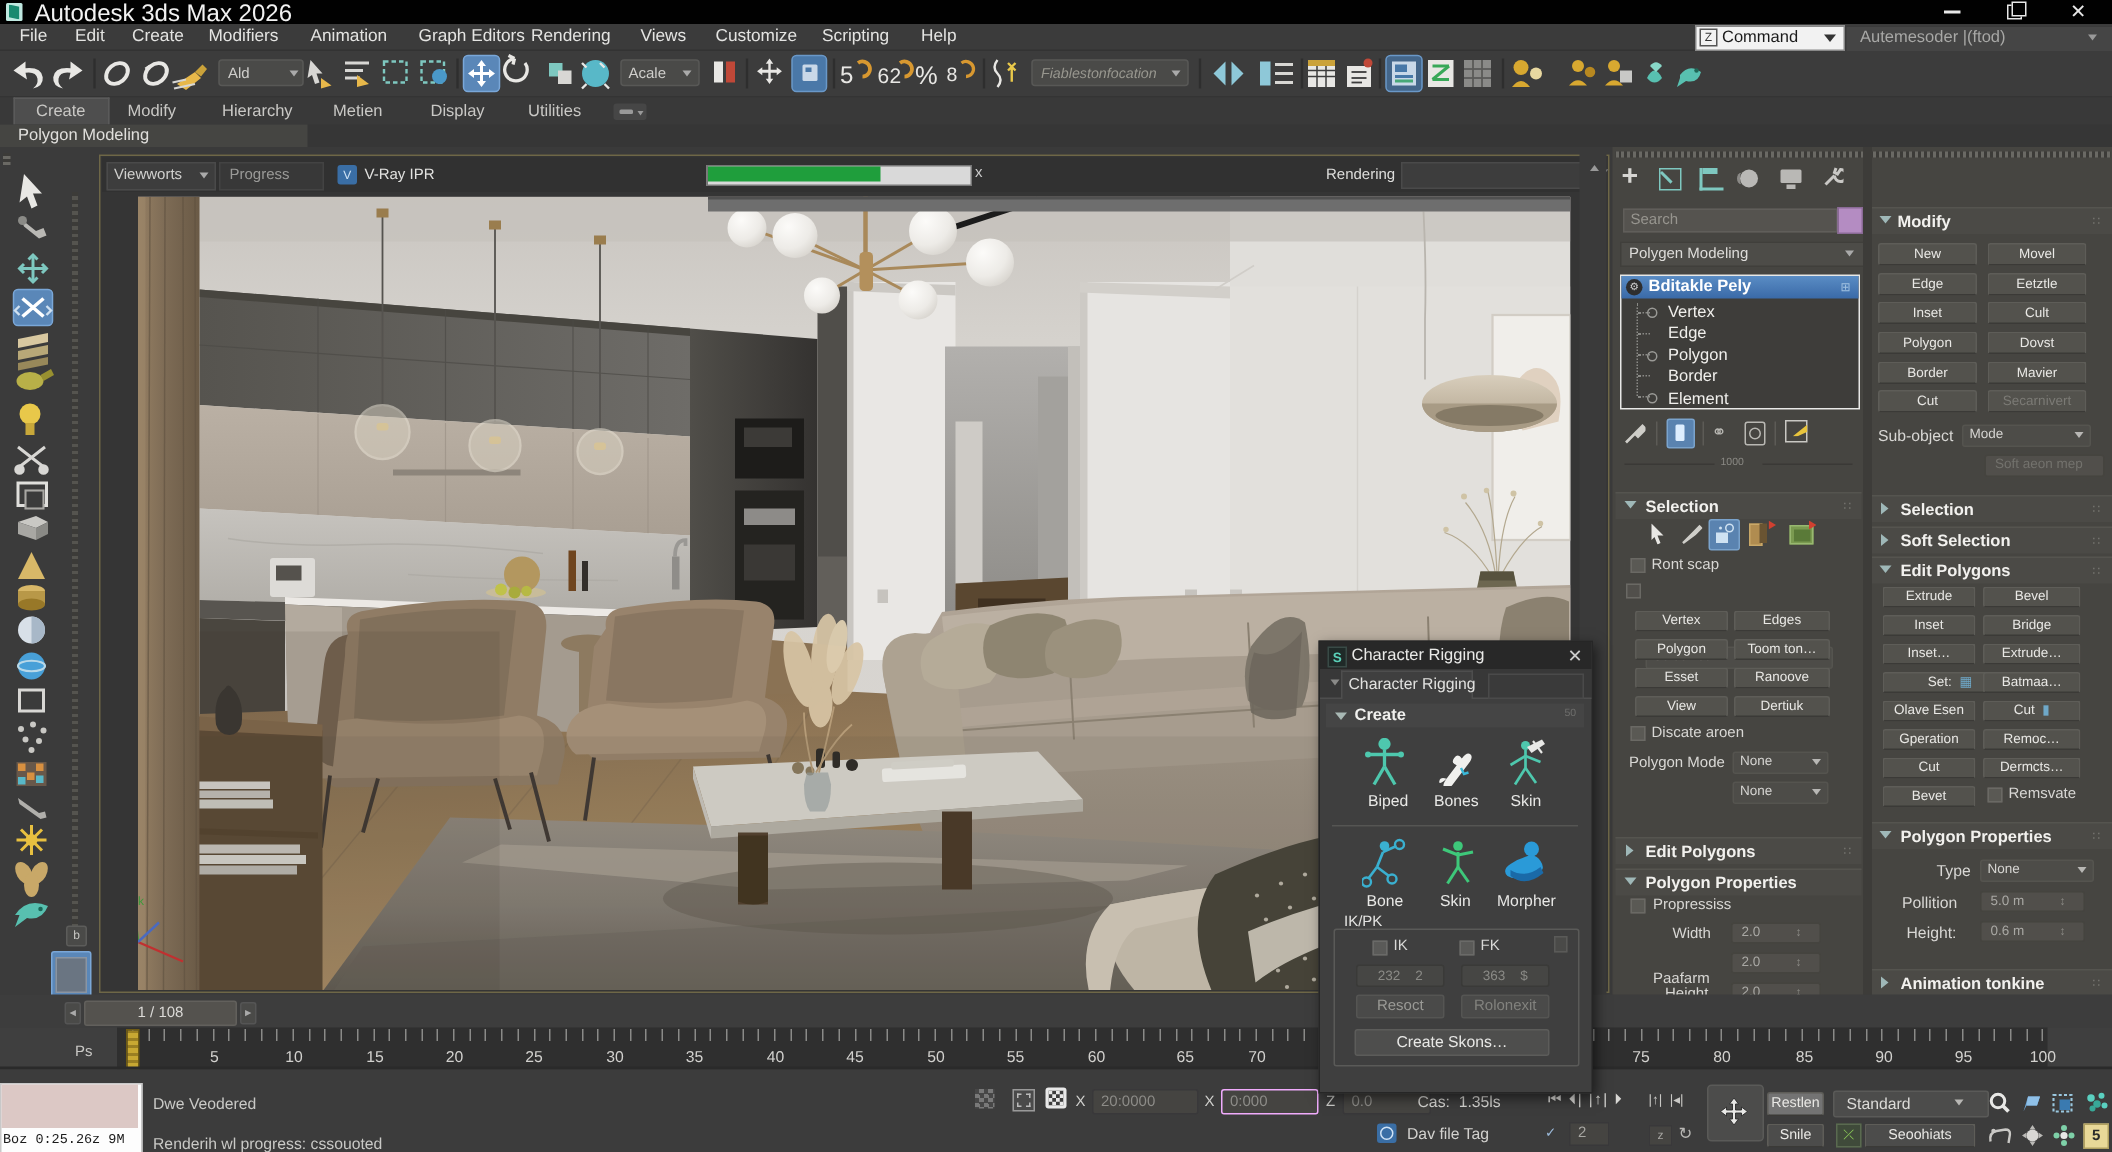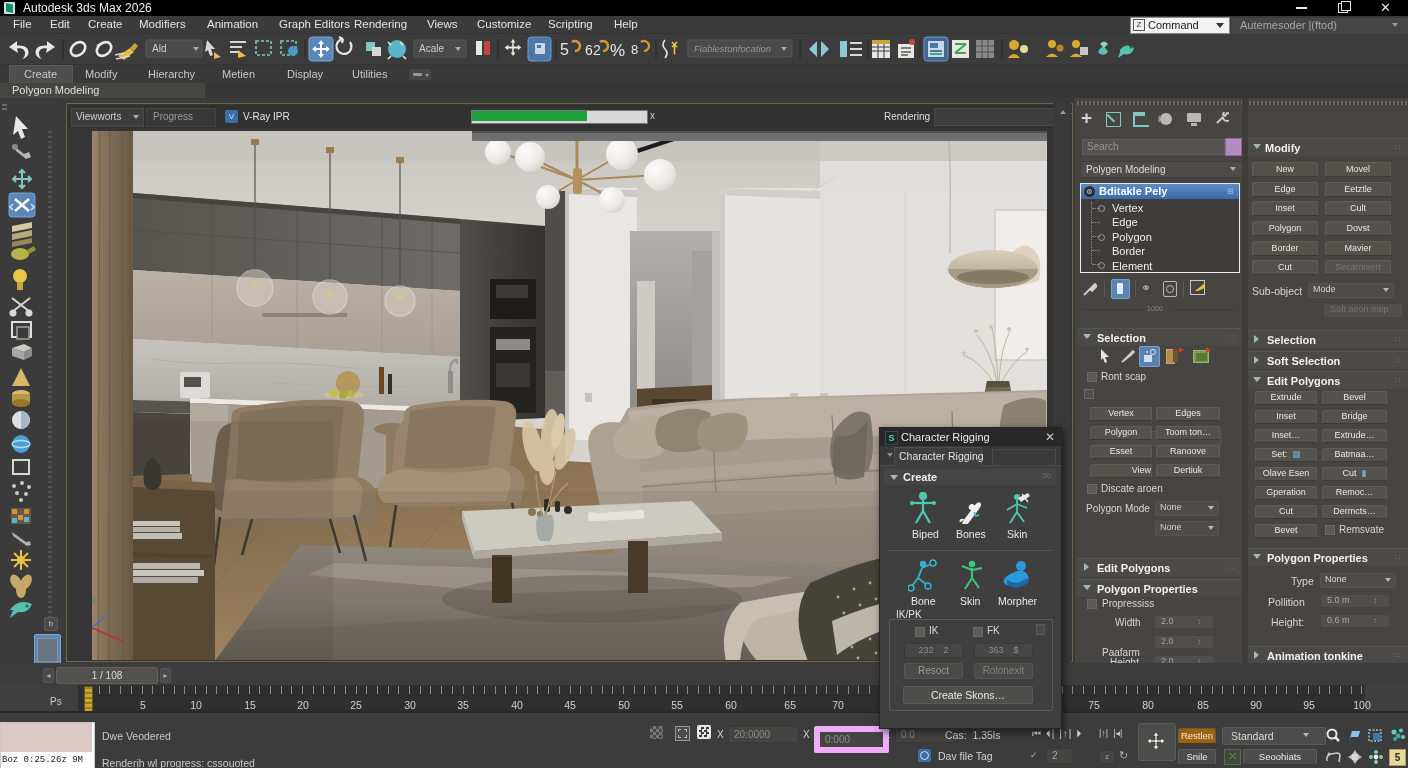--- a/index.html
+++ b/index.html
@@ -24,21 +24,21 @@
         color:#a9a8a4;font-size:9px;line-height:11px;padding-left:6px;}
   .lbl{position:absolute;color:#d8d7d4;font-size:10px;}
   .sep{position:absolute;width:1px;background:#2c2c2c;}
 </style>
 </head>
 <body>
 
 <div class="abs" style="left:0;top:0;width:1408px;height:16px;background:#010101;"></div>
 <div class="abs" style="left:4px;top:2px;width:11px;height:12px;background:#bfe8e0;border-radius:1px;"></div>
 <div class="abs" style="left:6px;top:3px;width:7px;height:10px;background:#1a8a70;clip-path:polygon(0 0,100% 15%,100% 100%,0 85%);"></div>
-<div class="abs txt" style="left:23px;top:1px;font-size:12px;color:#f2f2f2;">Autodesk 3ds Max 2026</div>
+<div class="abs txt" style="left:23px;top:1px;font-size:16px;color:#f2f2f2;">Autodesk 3ds Max 2026</div>
 <div class="abs" style="left:1296px;top:7px;width:11px;height:1.5px;background:#e8e8e8;"></div>
 <div class="abs" style="left:1338px;top:3px;width:8px;height:8px;border:1.2px solid #e8e8e8;"></div>
 <div class="abs" style="left:1341px;top:1px;width:8px;height:8px;border:1.2px solid #e8e8e8;background:#010101;"></div>
 <div class="abs" style="left:1380px;top:2px;color:#e8e8e8;font-size:13px;line-height:11px;">✕</div>
 
 <div class="abs" style="left:0;top:16px;width:1408px;height:17px;background:#3b3b3b;border-bottom:1px solid #333;"></div>
 <div class="abs txt" id="menus" style="top:18px;left:0;font-size:11.5px;color:#e4e4e2;">
   <span style="position:absolute;left:13px;">File</span>
   <span style="position:absolute;left:50px;">Edit</span>
   <span style="position:absolute;left:88px;">Create</span>
@@ -830,21 +830,21 @@
 
   <div class="cb" style="left:9px;top:291px;background:#514f4b;"></div>
   <div class="dd" style="left:22px;top:289px;width:119px;height:13px;color:#807f7a;margin-top:44px;">Select iedt</div>
 
   <div class="b" style="left:15px;top:309px;width:60px;height:12px;">Vertex</div>
   <div class="b" style="left:81px;top:309px;width:62px;height:12px;">Edges</div>
   <div class="b" style="left:15px;top:328px;width:60px;height:12px;">Polygon</div>
   <div class="b" style="left:81px;top:328px;width:62px;height:12px;">Toom ton…</div>
   <div class="b" style="left:15px;top:347px;width:60px;height:12px;">Esset</div>
   <div class="b" style="left:81px;top:347px;width:62px;height:12px;">Ranoove</div>
-  <div class="b" style="left:15px;top:366px;width:60px;height:12px;text-align:right;">View</div>
+  <div class="b" style="left:15px;top:366px;width:60px;height:12px;">View</div>
   <div class="b" style="left:81px;top:366px;width:62px;height:12px;">Dertiuk</div>
 
   <div class="cb" style="left:12px;top:386px;"></div>
   <div class="lbl" style="left:26px;top:385px;">Discate aroen</div>
 
   <div class="lbl" style="left:11px;top:405px;">Polygon Mode</div>
   <div class="dd" style="left:80px;top:403px;width:58px;height:13px;">None</div>
   <div class="dd" style="left:80px;top:423px;width:58px;height:13px;">None</div>
 
   <div class="abs" style="left:2px;top:460px;width:164px;height:17px;background:#4b4a46;border-top:1px solid #55544f;"></div>
@@ -904,21 +904,21 @@
   <div class="abs" style="left:173px;top:273px;width:160px;height:17px;background:#4b4a46;border-top:1px solid #55544f;"></div>
   <div class="tri" style="left:178px;top:279px;"></div>
   <div class="hdr" style="left:192px;top:277px;">Edit Polygons</div>
   <div class="abs" style="left:320px;top:278px;color:#7a7974;font-size:8px;">∷</div>
   <div class="b" style="left:180px;top:293px;width:60px;height:12px;">Extrude</div>
   <div class="b" style="left:247px;top:293px;width:63px;height:12px;">Bevel</div>
   <div class="b" style="left:180px;top:312px;width:60px;height:12px;">Inset</div>
   <div class="b" style="left:247px;top:312px;width:63px;height:12px;">Bridge</div>
   <div class="b" style="left:180px;top:331px;width:60px;height:12px;">Inset…</div>
   <div class="b" style="left:247px;top:331px;width:63px;height:12px;">Extrude…</div>
-  <div class="b" style="left:180px;top:350px;width:60px;height:12px;">Set:&nbsp;&nbsp;<span style="color:#6fa8c8;">▦</span></div>
+  <div class="b" style="left:180px;top:350px;width:60px;height:12px;padding-left:14px;">Set:&nbsp;&nbsp;<span style="color:#6fa8c8;">▦</span></div>
   <div class="b" style="left:247px;top:350px;width:63px;height:12px;">Batmaa…</div>
   <div class="b" style="left:180px;top:369px;width:60px;height:12px;">Olave Esen</div>
   <div class="b" style="left:247px;top:369px;width:63px;height:12px;">Cut&nbsp;&nbsp;<span style="color:#6fa8c8;">▮</span></div>
   <div class="b" style="left:180px;top:388px;width:60px;height:12px;">Gperation</div>
   <div class="b" style="left:247px;top:388px;width:63px;height:12px;">Remoc…</div>
   <div class="b" style="left:180px;top:407px;width:60px;height:12px;">Cut</div>
   <div class="b" style="left:247px;top:407px;width:63px;height:12px;">Dermcts…</div>
   <div class="b" style="left:180px;top:426px;width:60px;height:12px;">Bevet</div>
   <div class="cb" style="left:250px;top:427px;"></div>
   <div class="lbl" style="left:264px;top:426px;">Remsvate</div>
@@ -1108,21 +1108,21 @@
 
   <div class="abs" style="left:650px;top:13px;width:13px;height:13px;background:repeating-conic-gradient(#888 0 25%,#4a4a4a 0 50%) 0 0/6px 6px;opacity:.8;"></div>
   <div class="abs" style="left:675px;top:13px;width:13px;height:13px;border:1.5px solid #999;background:#4a4a4a;"></div>
   <div class="abs" style="left:678px;top:16px;width:7px;height:7px;border:1px dashed #bbb;"></div>
   <div class="abs" style="left:697px;top:12px;width:14px;height:14px;border-radius:2px;background:#e8e8e8;"></div>
   <div class="abs" style="left:699px;top:14px;width:10px;height:10px;background:repeating-conic-gradient(#3c3c3c 0 25%,#e8e8e8 0 50%) 0 0/5px 5px;"></div>
 
   <div class="abs" style="left:717px;top:16px;color:#cfcfcc;font-size:10px;">X</div>
   <div class="abs" style="left:728px;top:13px;width:64px;height:15px;background:#454441;border:1px solid #39383a;border-radius:2px;color:#8d8c88;font-size:10px;line-height:15px;padding-left:5px;">20:0000</div>
   <div class="abs" style="left:803px;top:16px;color:#cfcfcc;font-size:10px;">X</div>
-  <div class="abs" style="left:814px;top:13px;width:58px;height:15px;background:#454441;border:6px solid #f0abfc;border-radius:2px;color:#8d8c88;font-size:10px;line-height:15px;padding-left:5px;">0:000</div>
+  <div class="abs" style="left:814px;top:13px;width:58px;height:15px;background:#454441;border:1px solid #f0abfc;border-radius:2px;color:#8d8c88;font-size:10px;line-height:15px;padding-left:5px;">0:000</div>
   <div class="abs" style="left:884px;top:16px;color:#cfcfcc;font-size:10px;">Z</div>
   <div class="abs" style="left:895px;top:13px;width:52px;height:15px;background:#454441;border:1px solid #39383a;border-radius:2px;color:#8d8c88;font-size:10px;line-height:15px;padding-left:5px;">0.0</div>
   <div class="abs" style="left:945px;top:16px;color:#d6d5d2;font-size:10.5px;">Cas:&nbsp; 1.35ls</div>
 
   <div class="abs" style="left:1032px;top:15px;color:#d8d7d4;font-size:10px;letter-spacing:1px;">⏮ ⏴| |↑| ⏵</div>
 
   <div class="abs" style="left:918px;top:36px;width:13px;height:13px;background:#3a6ea5;border-radius:2px;"></div>
   <div class="abs" style="left:920px;top:38px;width:7px;height:7px;border:1.5px solid #cfe2f5;border-radius:50%;"></div>
   <div class="abs" style="left:938px;top:37px;color:#d2d1ce;font-size:10.5px;">Dav file Tag</div>
   <div class="abs" style="left:1030px;top:37px;color:#9ab8d8;font-size:9px;">✓﻿</div>
@@ -1131,21 +1131,21 @@
   <div class="abs" style="left:1138px;top:10px;width:36px;height:36px;background:#4c4c4b;border:1px solid #5a5a58;border-radius:3px;"></div>
   <div class="abs" style="left:1146px;top:18px;width:20px;height:20px;">
     <svg width="20" height="20">
         <path d="M10,1 L13,5 L11,5 L11,9 L15,9 L15,7 L19,10 L15,13 L15,11 L11,11 L11,15 L13,15 L10,19 L7,15 L9,15 L9,11 L5,11 L5,13 L1,10 L5,7 L5,9 L9,9 L9,5 L7,5 Z" fill="#e8e8e6" stroke="#2a2a2a" stroke-width=".6"></path>
       </svg>
   </div>
   <div class="abs" style="left:1099px;top:15px;color:#c9c8c5;font-size:9px;">|↑|&nbsp; |◂|</div>
   <div class="abs" style="left:1099px;top:37px;width:14px;height:12px;background:#454441;border:1px solid #39383a;color:#a8a7a3;font-size:8px;line-height:12px;text-align:center;">z</div>
   <div class="abs" style="left:1119px;top:36px;color:#b9b8b5;font-size:11px;">↻</div>
 
-  <div class="b" style="left:1178px;top:15px;width:36px;height:14px;font-size:9.5px;line-height:14px;background:#a16207;">Restlen</div>
+  <div class="b" style="left:1178px;top:15px;width:36px;height:14px;font-size:9.5px;line-height:14px;background:#737373;">Restlen</div>
   <div class="abs" style="left:1222px;top:14px;width:94px;height:16px;background:#4c4c4b;border:1px solid #5a5a58;border-radius:2px;color:#dcdbd8;font-size:10.5px;line-height:16px;padding-left:8px;">Standard</div>
   <div class="abs" style="left:1303px;top:20px;width:0;height:0;border-left:3px solid transparent;border-right:3px solid transparent;border-top:4px solid #b8b7b4;"></div>
   <div class="b" style="left:1178px;top:36px;width:36px;height:14px;font-size:9.5px;line-height:14px;background:#4c4c4b;">Snile</div>
   <div class="abs" style="left:1224px;top:36px;width:15px;height:14px;background:#3f4a3a;border:1px solid #5a6a50;color:#8fd05a;font-size:9px;line-height:13px;text-align:center;">⤫</div>
   <div class="b" style="left:1243px;top:36px;width:72px;height:14px;font-size:9.5px;line-height:14px;background:#4c4c4b;">Seoohiats</div>
 
   <div class="abs" style="left:1325px;top:14px;width:16px;height:16px;">
     <svg width="16" height="16">
         <circle cx="7" cy="7" r="4.5" fill="none" stroke="#e8e8e6" stroke-width="2"></circle>
         <line x1="10" y1="10" x2="14" y2="14" stroke="#e8e8e6" stroke-width="2.5"></line>

